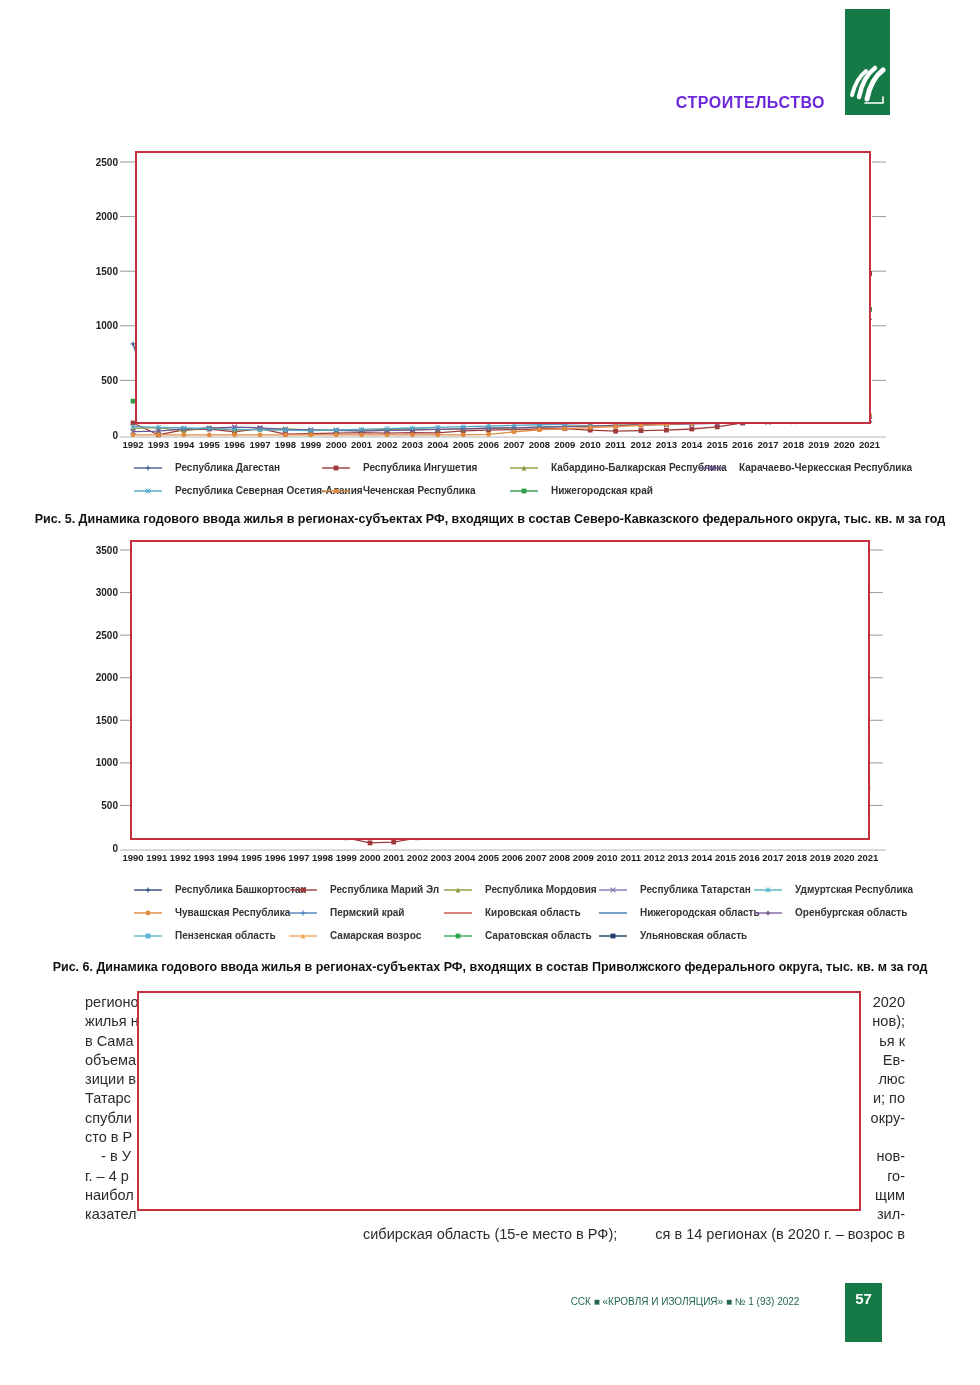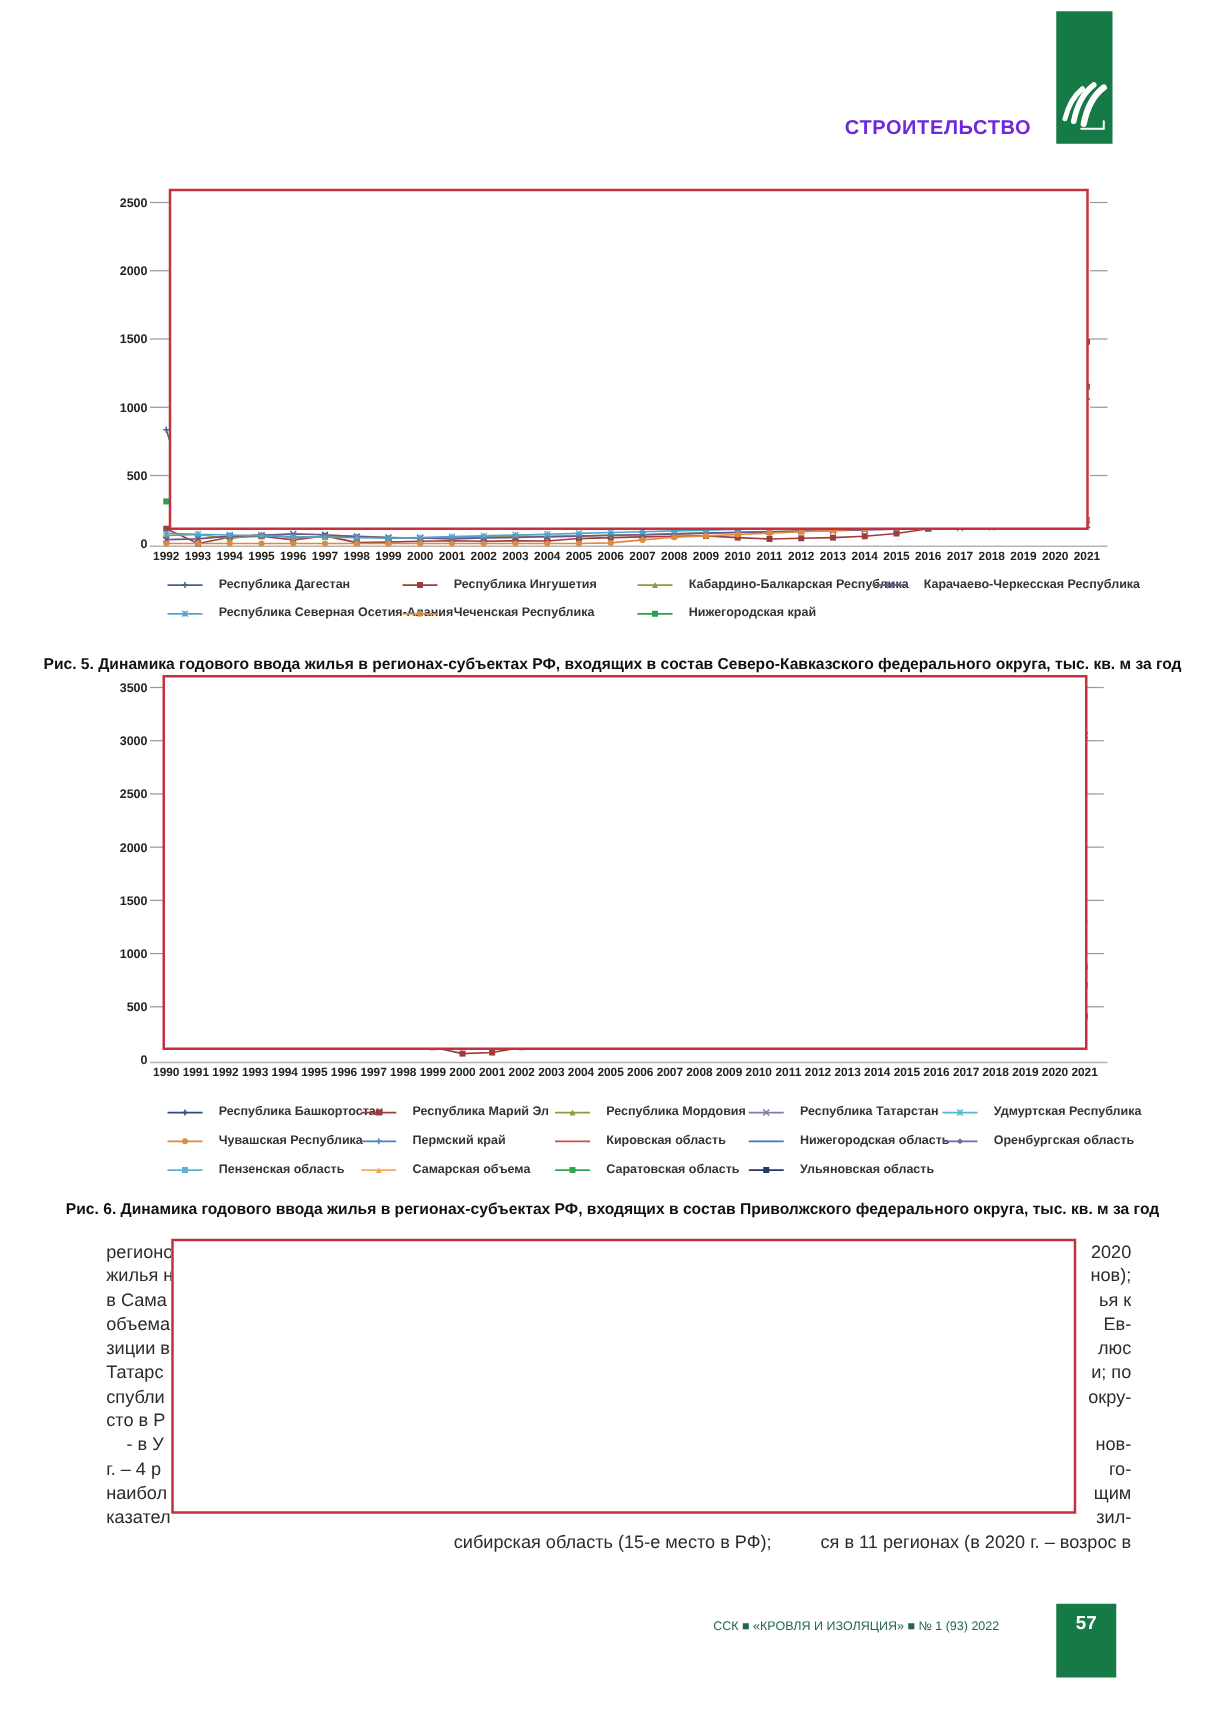--- a/index.html
+++ b/index.html
@@ -15,32 +15,32 @@
   .ylab{font-family:"Liberation Sans",sans-serif;font-size:10px;font-weight:bold;fill:#222;}
   .xlab{font-family:"Liberation Sans",sans-serif;font-size:9.5px;font-weight:bold;fill:#222;}
   
   .legend{position:absolute;display:grid;}
   #legend1{left:133px;top:456px;grid-template-columns:repeat(4,188px);grid-auto-rows:23px;}
   #legend2{left:133px;top:878px;grid-template-columns:repeat(5,155px);grid-auto-rows:23px;}
   .lg-item{display:flex;align-items:center;gap:12px;font-size:10px;font-weight:bold;color:#333;white-space:nowrap;}
   .sw{width:30px;height:10px;flex:0 0 auto;}
   
   .caption{position:absolute;left:0;width:980px;text-align:center;font-size:12.5px;font-weight:bold;color:#101010;}
-  .cap1{top:512px;margin-top:12px;}
+  .cap1{top:512px;}
   .cap2{top:960px;}
   
   .tcol{position:absolute;font-size:14.5px;color:#2b2b2b;z-index:1;}
   .tline{height:19.3px;line-height:19.3px;white-space:pre;}
   #col1{left:85px;top:993px;width:300px;}
   #col2{left:363px;top:993px;width:250px;}
   #col3{left:622px;top:993px;width:283px;text-align:right;}
   .redbox{position:absolute;left:137px;top:991px;width:724px;height:220px;background:#ffffff;border:2px solid #c5303e;z-index:3;box-sizing:border-box;}
   
   .footer-line{position:absolute;left:520px;top:1296px;width:330px;text-align:center;font-size:10px;color:#21684a;}
-  .page-badge{position:absolute;left:845px;top:1283px;width:48px;height:59px;background:#157a45;color:#fff;text-align:center;font-size:15px;font-weight:bold;}
+  .page-badge{position:absolute;left:845px;top:1283px;width:37px;height:59px;background:#157a45;color:#fff;text-align:center;font-size:15px;font-weight:bold;}
   .page-badge span{display:block;padding-top:7px;}
 </style>
 </head>
 <body>
 
 <div class="page">
 
   <div class="section-label">СТРОИТЕЛЬСТВО</div>
 
   <div class="logo">
@@ -946,21 +946,21 @@
           <line x1="1" y1="5" x2="29" y2="5" stroke="#5ab4d6" stroke-width="1.4"></line>
           <rect x="12.6" y="2.6" width="4.8" height="4.8" fill="#5ab4d6"></rect>
         </svg>
         <span>Пензенская область</span>
       </div>
       <div class="lg-item">
         <svg viewBox="0 0 30 10" class="sw">
           <line x1="1" y1="5" x2="29" y2="5" stroke="#f0a860" stroke-width="1.4"></line>
           <path d="M15 2.6 L17.4 7.4 L12.6 7.4 Z" fill="#f0a860"></path>
         </svg>
-        <span>Самарская объема</span>
+        <span>Самарская возрос</span>
       </div>
       <div class="lg-item">
         <svg viewBox="0 0 30 10" class="sw">
           <line x1="1" y1="5" x2="29" y2="5" stroke="#33a64c" stroke-width="1.4"></line>
           <rect x="12.6" y="2.6" width="4.8" height="4.8" fill="#33a64c"></rect>
         </svg>
         <span>Саратовская область</span>
       </div>
       <div class="lg-item">
         <svg viewBox="0 0 30 10" class="sw">
@@ -1007,21 +1007,21 @@
       <div class="tline">ья к</div>
       <div class="tline">Ев-</div>
       <div class="tline">люс</div>
       <div class="tline">и; по</div>
       <div class="tline">окру-</div>
       <div class="tline"></div>
       <div class="tline">нов-</div>
       <div class="tline">го-</div>
       <div class="tline">щим</div>
       <div class="tline">зил-</div>
-      <div class="tline">ся в 11 регионах (в 2020 г. – возрос в</div>
+      <div class="tline">ся в 14 регионах (в 2020 г. – возрос в</div>
     </div>
   <div class="redbox"></div>
 
   <div class="footer-line">ССК ■ «КРОВЛЯ И ИЗОЛЯЦИЯ» ■ № 1 (93) 2022</div>
   <div class="page-badge">
     <span>57</span>
   </div>
 
 </div>
 

